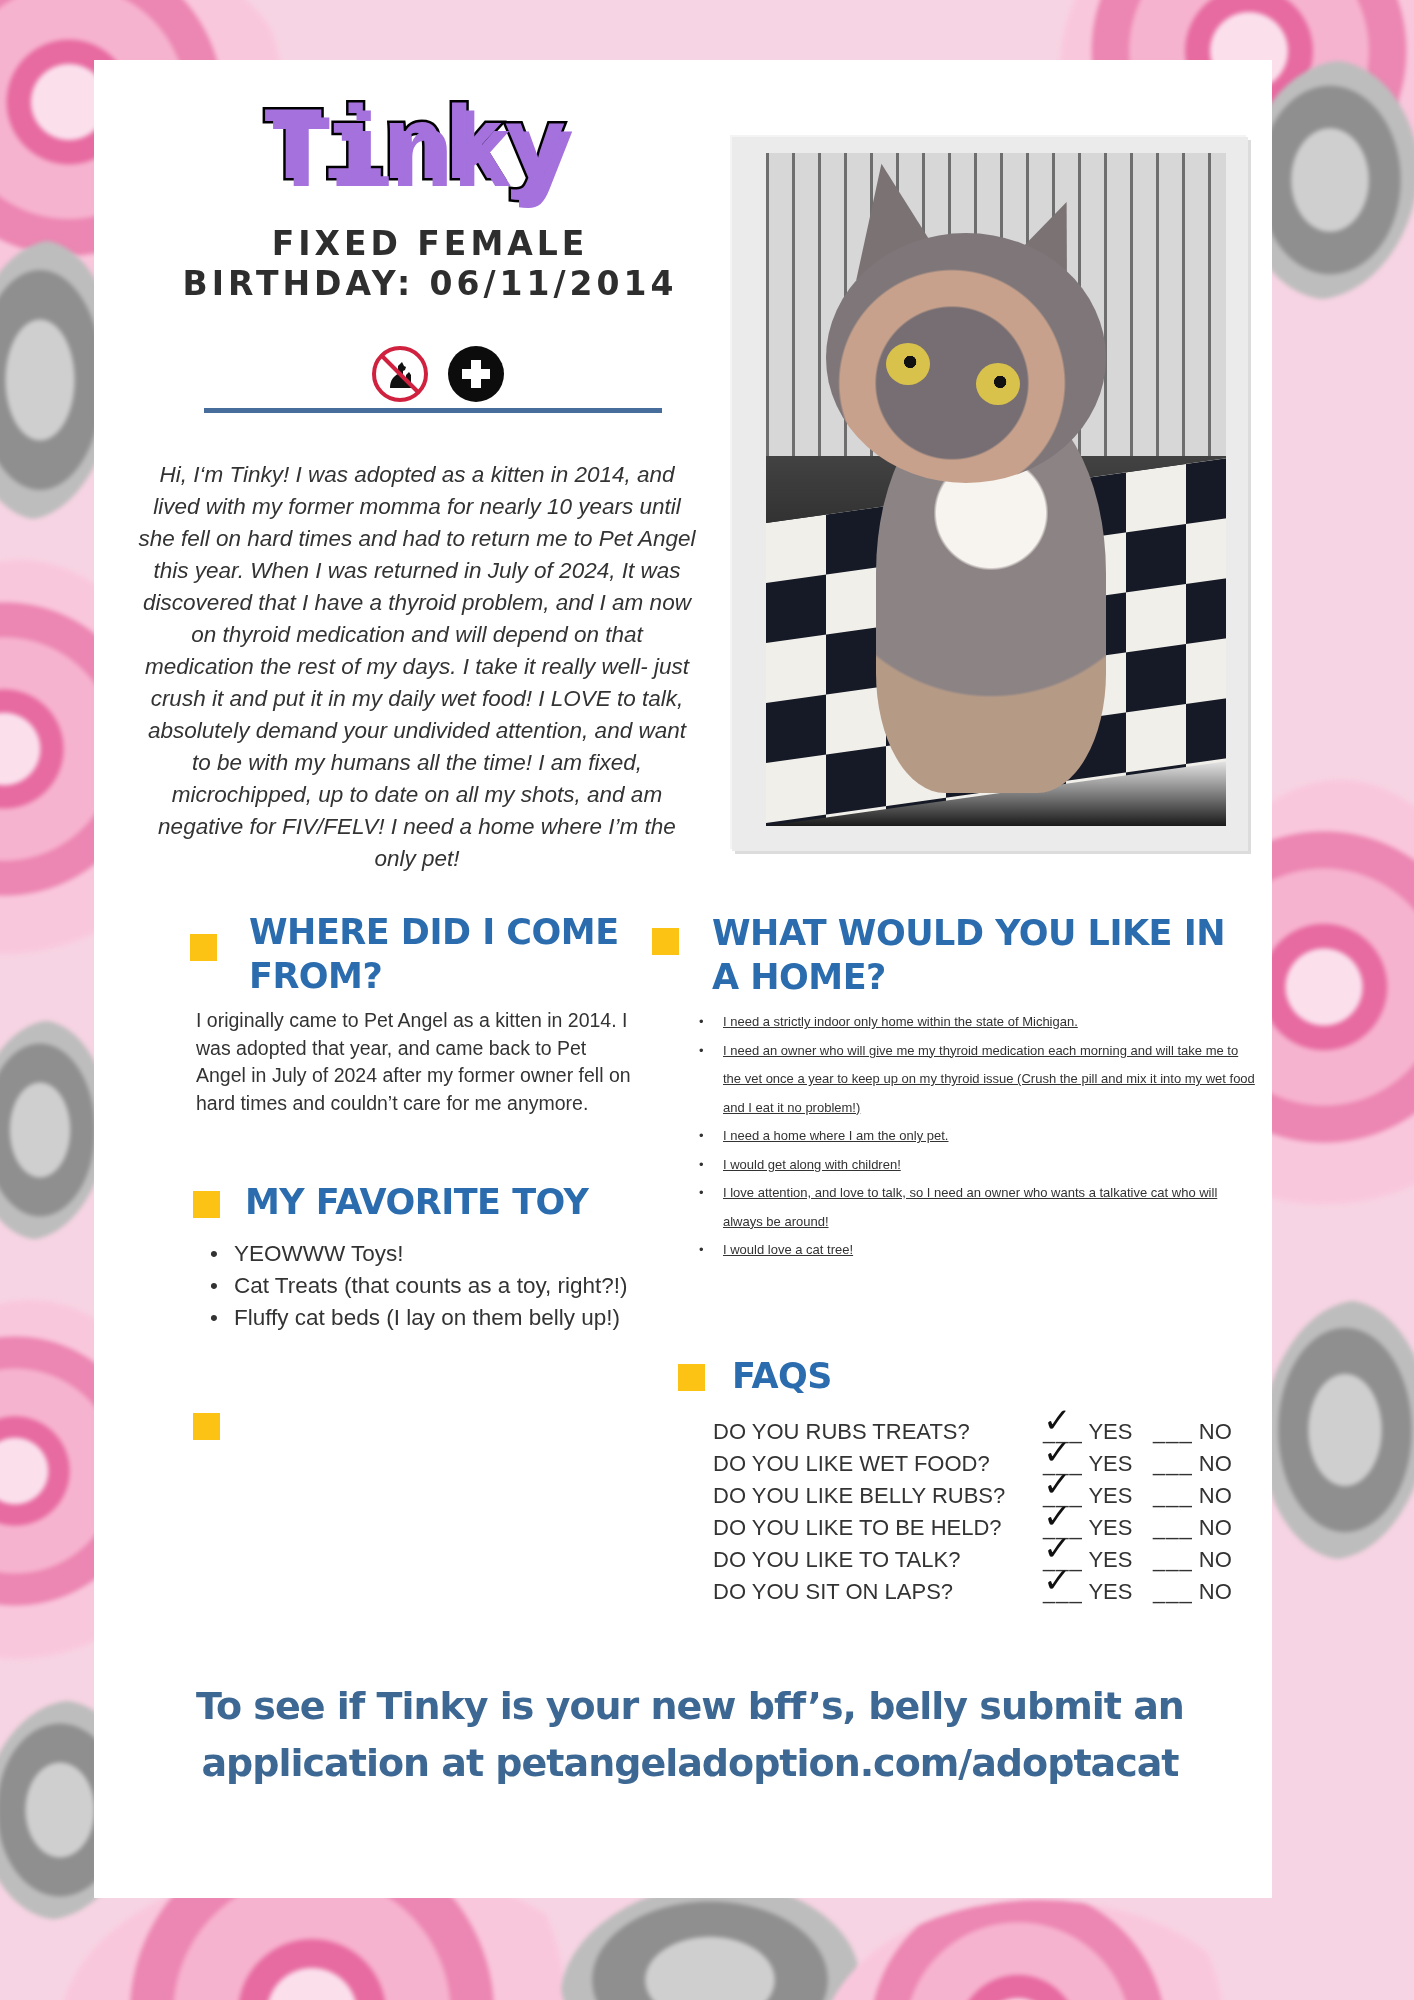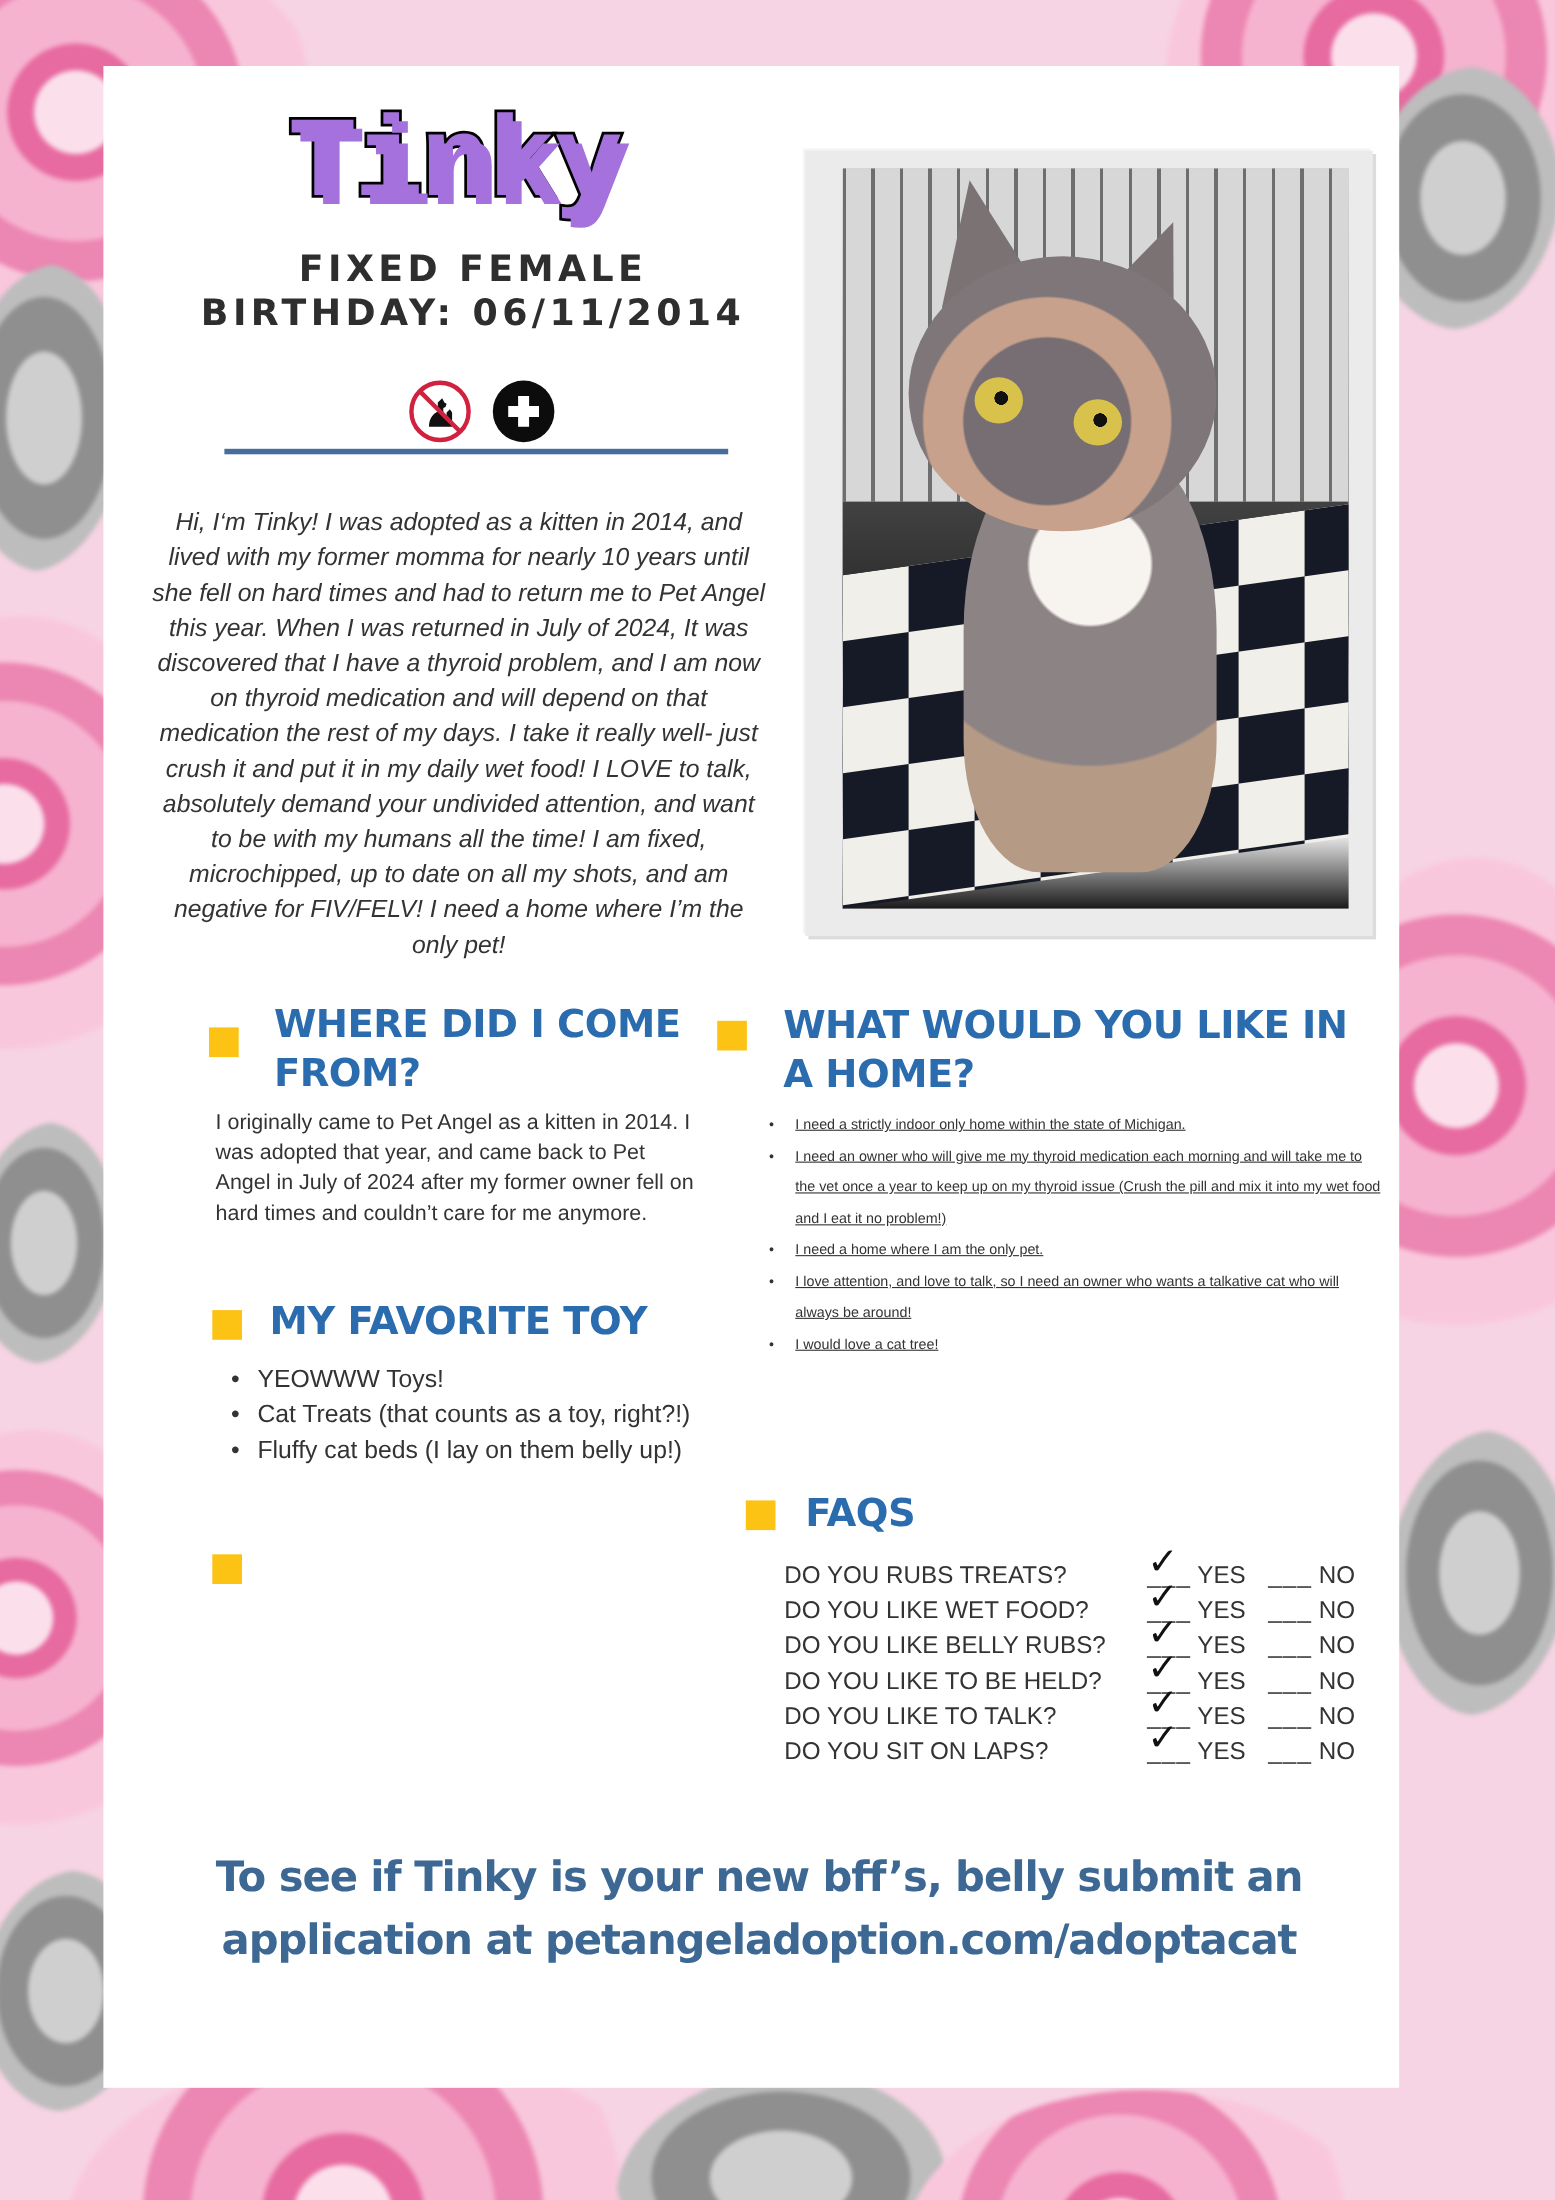--- a/index.html
+++ b/index.html
@@ -167,20 +167,21 @@
   </ul>
 
   <div class="sec-bullet" style="left:193px;top:1413px;"></div>
 
   <div class="sec-bullet" style="left:652px;top:928px;"></div>
   <div class="sec-title" style="left:712px;top:911px;width:545px;">WHAT WOULD YOU LIKE IN A HOME?</div>
   <ul class="list" style="left:693px;top:1008px;width:565px;font-size:13px;line-height:28.5px;text-decoration:underline;">
     <li>I need a strictly indoor only home within the state of Michigan.</li>
     <li>I need an owner who will give me my thyroid medication each morning and will take me to the vet once a year to keep up on my thyroid issue (Crush the pill and mix it into my wet food and I eat it no problem!)</li>
     <li>I need a home where I am the only pet.</li>
+    <li>I would get along with children!</li>
     <li>I love attention, and love to talk, so I need an owner who wants a talkative cat who will always be around!</li>
     <li>I would love a cat tree!</li>
   </ul>
 
   <div class="sec-bullet" style="left:678px;top:1364px;"></div>
   <div class="sec-title" style="left:732px;top:1354px;width:200px;">FAQS</div>
   <div class="faq-table">
     <div class="faq-row">
       <span class="faq-q">DO YOU RUBS TREATS?</span>
       <span class="faq-yes"><span class="check">✓</span><span class="blank">___</span> <span>YES</span></span>

